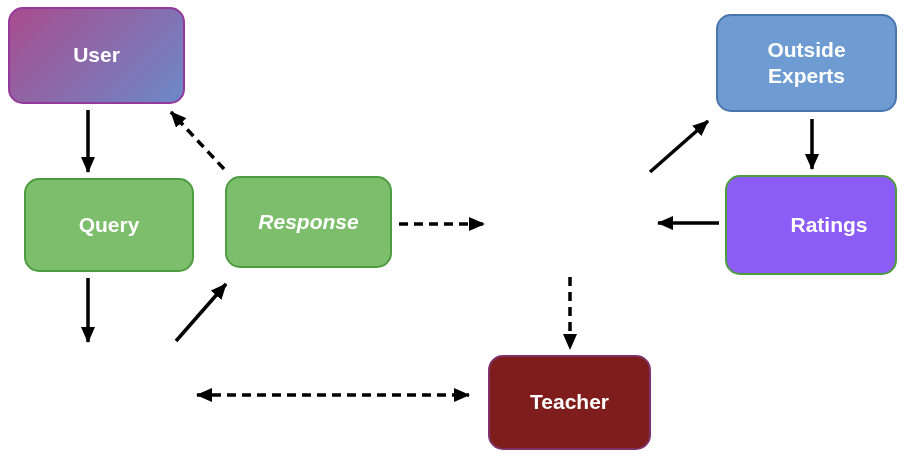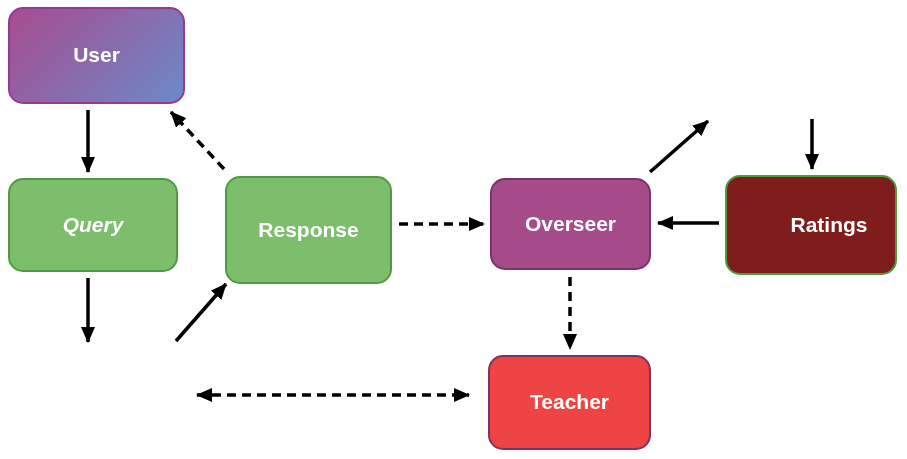--- a/index.html
+++ b/index.html
@@ -29,23 +29,23 @@
     display: flex;
     align-items: center;
     justify-content: center;
     text-align: center;
     font-weight: bold;
     font-size: 21px;
     line-height: 1.25;
     color: #fff;
   }
   .n-user            { left: 8px;   top: 7px;   width: 177px; height: 97px; }
-  .n-query           { left: 8px;   top: 178px; width: 170px; height: 94px; font-style: italic; }
+  .n-query           { left: 24px;   top: 178px; width: 170px; height: 94px; }
   .n-worker          { left: 8px;   top: 348px; width: 170px; height: 95px; }
-  .n-response        { left: 225px; top: 176px; width: 167px; height: 108px; }
+  .n-response        { left: 225px; top: 176px; width: 167px; height: 92px; font-style: italic; }
   .n-overseer        { left: 490px; top: 178px; width: 161px; height: 92px; }
   .n-teacher         { left: 488px; top: 355px; width: 163px; height: 95px; }
   .n-outside-experts { left: 716px; top: 14px;  width: 181px; height: 98px; }
   .n-ratings         { left: 725px; top: 175px; width: 172px; height: 100px; }
   .n-outside-experts .lbl { max-width: 110px; display: inline-block; }
 
   .edge { stroke: #000000; stroke-width: 3.5; fill: none; }
   .edge.dashed { stroke-dasharray: 9 6; }
 </style>
 </head>
@@ -77,26 +77,26 @@
 
   <div class="node n-query" style="background: rgb(124, 190, 107); border-color: rgb(77, 156, 63); color: rgb(255, 255, 255);">
     <span class="lbl">Query</span>
   </div>
 
 
   <div class="node n-response" style="background: rgb(124, 190, 107); border-color: rgb(77, 156, 63); color: rgb(255, 255, 255);">
     <span class="lbl">Response</span>
   </div>
 
-  <div class="node n-overseer" style="background: rgb(165, 75, 137); border-color: rgb(126, 50, 104); color: rgb(255, 255, 255);">
-    <span class="lbl">Overseer</span>
-  </div>
 
-  <div class="node n-teacher" style="background: #ef4444; border-color: rgb(126, 50, 104); color: rgb(255, 255, 255);">
+  <div class="node n-teacher" style="background: #7f1d1d; border-color: rgb(126, 50, 104); color: rgb(255, 255, 255);">
     <span class="lbl">Teacher</span>
   </div>
 
+  <div class="node n-outside-experts" style="background: rgb(110, 156, 210); border-color: rgb(74, 118, 174); color: rgb(255, 255, 255);">
+    <span class="lbl">Outside Experts</span>
+  </div>
 
-  <div class="node n-ratings" style="background: #7f1d1d; border-color: rgb(77, 156, 63); color: rgb(255, 255, 255); padding-left: 36px;">
+  <div class="node n-ratings" style="background: #8b5cf6; border-color: rgb(77, 156, 63); color: rgb(255, 255, 255); padding-left: 36px;">
     <span class="lbl">Ratings</span>
   </div>
 
 </div>
 
 </body></html>

